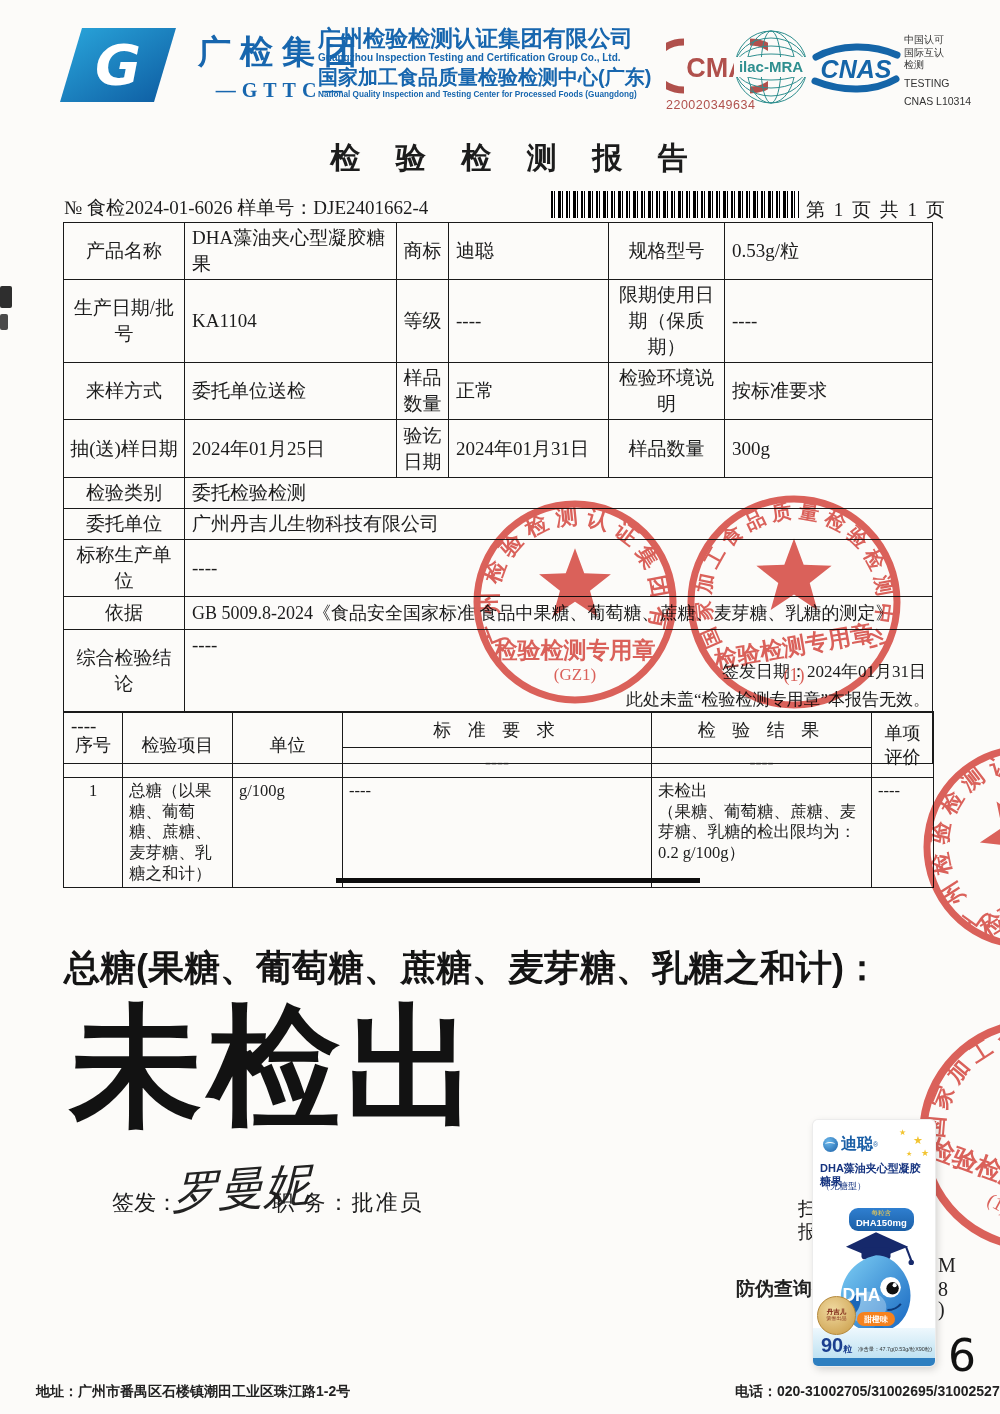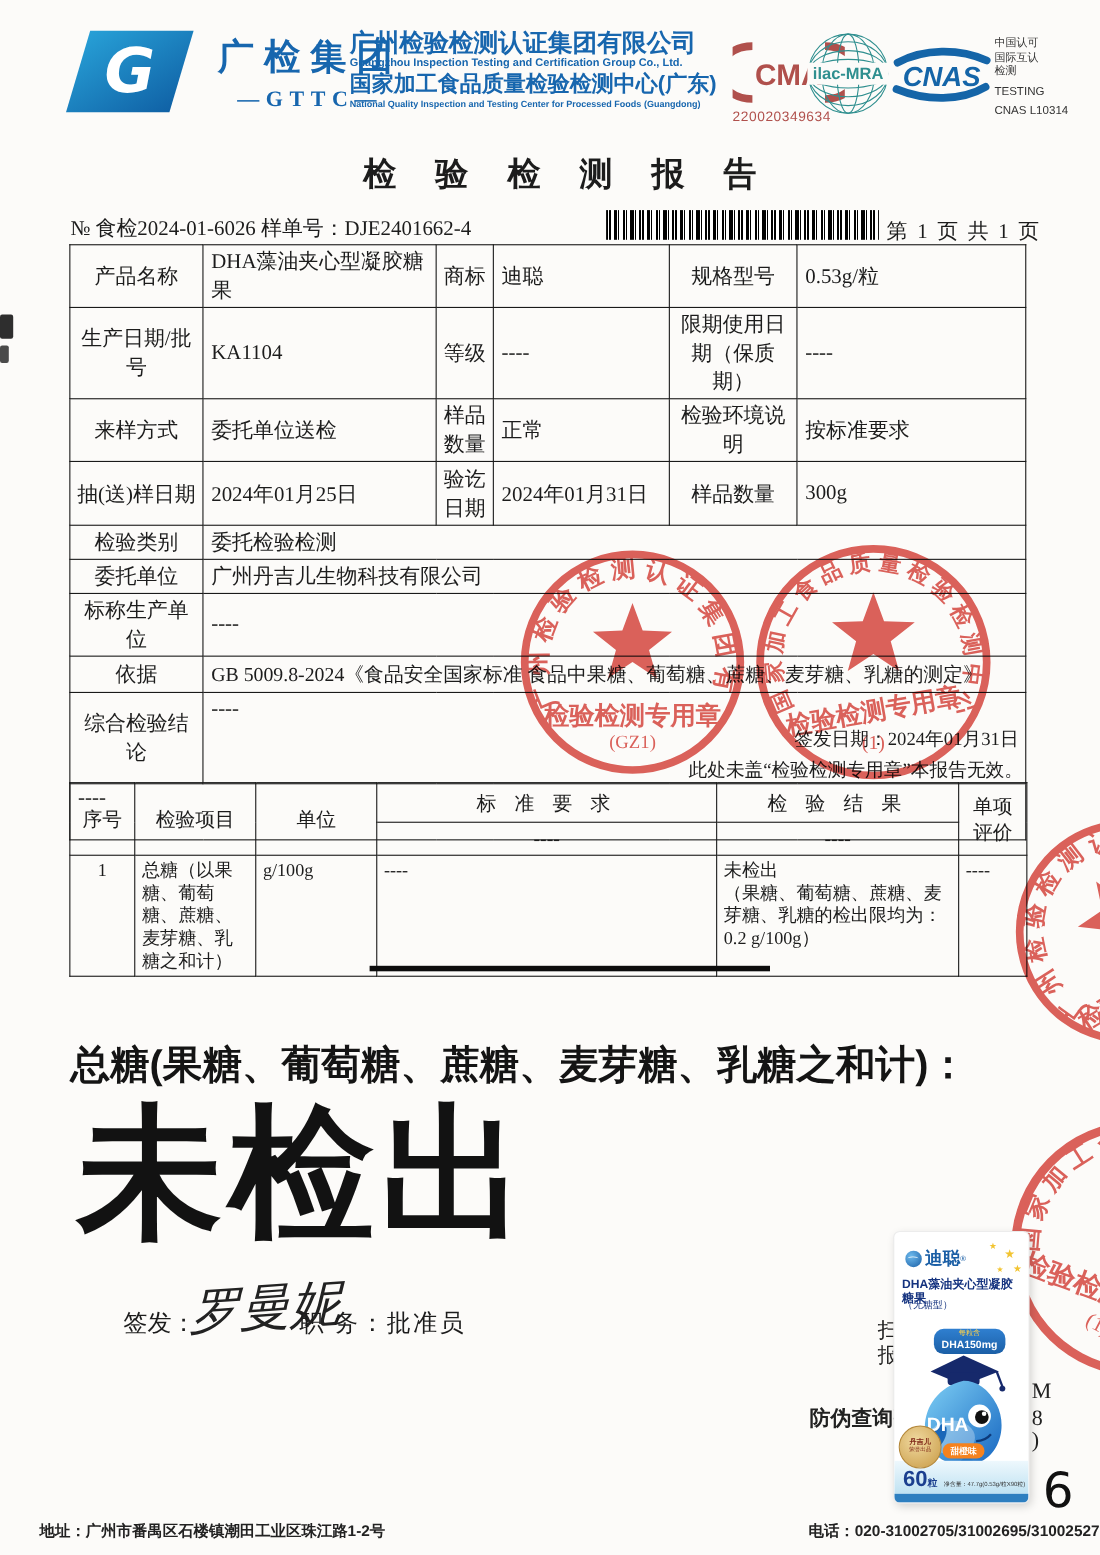--- a/index.html
+++ b/index.html
@@ -368,21 +368,21 @@
       <circle cx="71" cy="62" r="6" fill="#101010"></circle>
       <circle cx="73" cy="59" r="2" fill="#ffffff"></circle>
       <path d="M79,77 Q74,83 66,83" stroke="#0d3a7a" stroke-width="2" fill="none"></path>
     </svg>
     <div class="pkg-honor">
       <div class="h1">丹吉儿</div>
       <div class="h2">荣誉出品</div>
     </div>
     <div class="pkg-flavor">甜橙味</div>
     <div class="pkg-band"></div>
-    <div class="pkg-count"><span>60</span><span class="u">粒</span></div>
+    <div class="pkg-count"><span>90</span><span class="u">粒</span></div>
     <div class="pkg-net">净含量：47.7g(0.53g/粒X90粒)</div>
     <div class="pkg-bluebar"></div>
   </div>
 
   <div class="abs page-num">6</div>
   <div class="abs footer-addr">地址：广州市番禺区石楼镇潮田工业区珠江路1-2号</div>
   <div class="abs footer-tel">电话：020-31002705/31002695/31002527</div>
   <div class="abs edge-mark1"></div>
   <div class="abs edge-mark2"></div>
 

